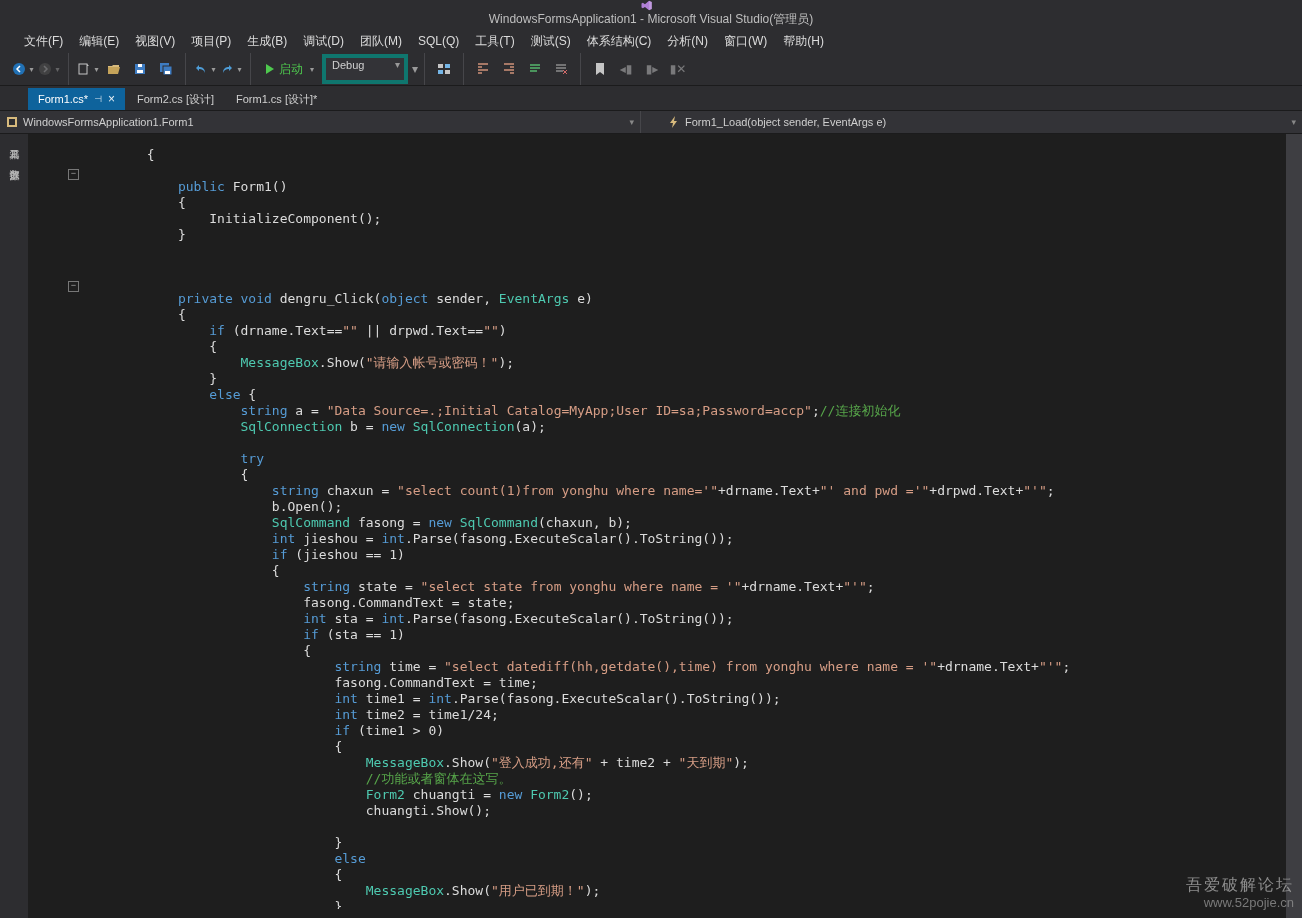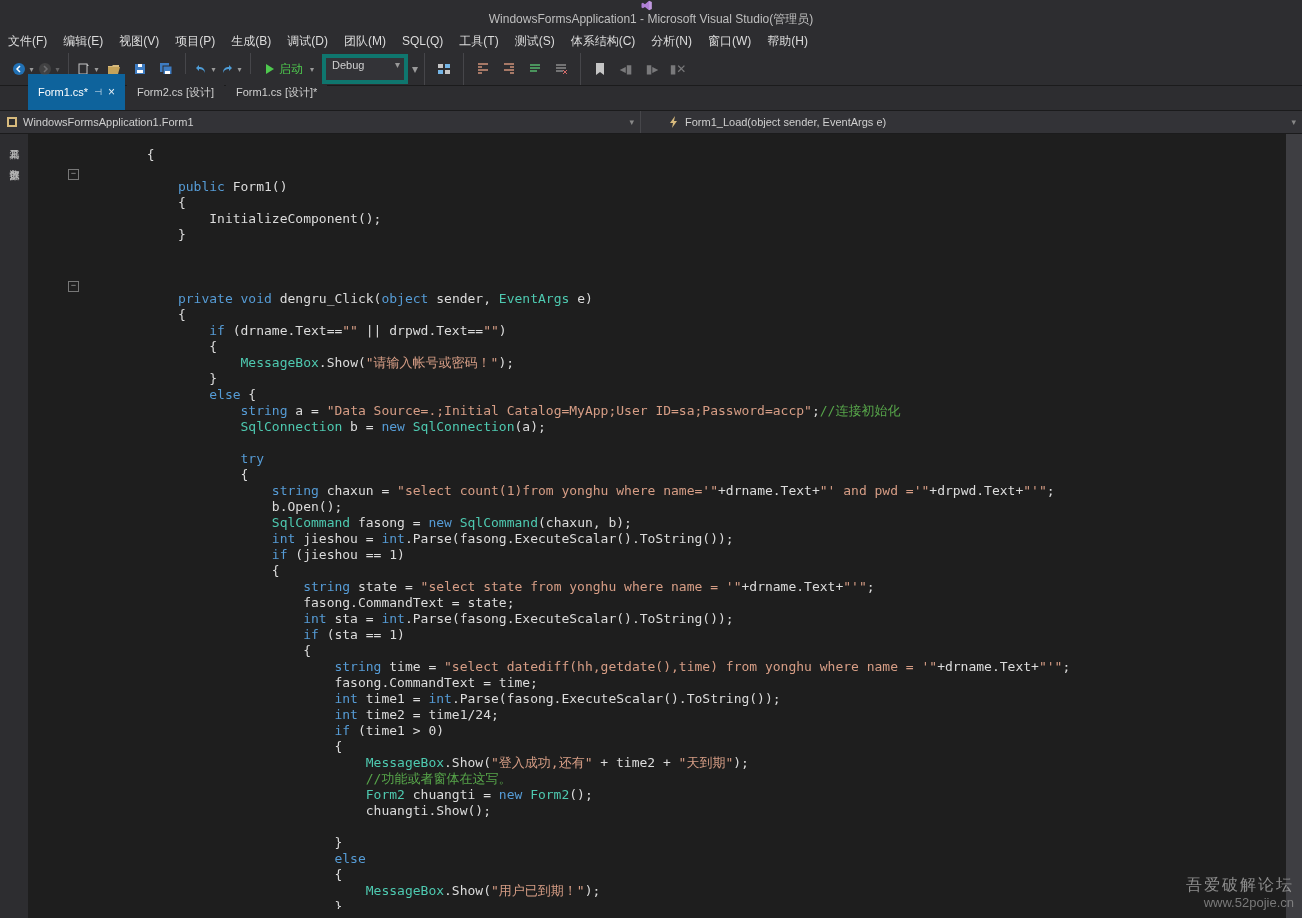--- a/index.html
+++ b/index.html
@@ -1,29 +1,29 @@
 <!DOCTYPE html>
 <html><head>
 <meta charset="utf-8">
 <style>
   html,body{margin:0;padding:0;height:100%;background:#2d2d30;color:#d4d4d4;font-family:"Microsoft YaHei",Segoe UI,Tahoma,sans-serif;font-size:12px;overflow:hidden;}
   .titlebar{height:28px;background:#2d2d30;display:flex;align-items:center;padding:0 6px;color:#bfbfbf;font-size:12px;border-bottom:1px solid #2d2d30;flex-direction:column;}
   .titlebar svg{margin-right:8px;}
-  .menubar{height:24px;background:#2d2d30;display:flex;align-items:center;padding:0 0;color:#dcdcdc;font-size:12px;}
+  .menubar{height:24px;background:#2d2d30;display:flex;align-items:center;padding:0 16px;color:#dcdcdc;font-size:12px;}
   .menubar .menu-item{padding:2px 8px;cursor:default;}
   .toolbar{height:32px;background:#2d2d30;display:flex;align-items:center;padding:0 4px;border-bottom:1px solid #1b1b1c;}
   .tb-group{display:flex;align-items:center;border-right:1px solid #46464a;padding:0 6px;height:100%;}
   .tb-group:last-child{border-right:none;}
   .tb-btn{display:flex;align-items:center;justify-content:center;min-width:22px;height:22px;margin:0 2px;color:#c5c5c5;cursor:default;}
   .tb-btn .chev{font-size:8px;color:#9a9a9a;margin-left:3px;}
   .run{color:#4ec94e;display:flex;gap:4px;padding:2px 6px;}
   .config-box{height:20px;background:#333337;border:4px solid #0f766e;color:#d0d0d0;padding:1px 18px 1px 6px;font-size:11px;position:relative;min-width:54px;}
   .config-box::after{content:"▾";position:absolute;right:4px;top:1px;font-size:10px;color:#999;}
   .tabstrip{height:24px;background:#2d2d30;display:flex;align-items:flex-end;padding-left:28px;}
-  .tab{height:36px;display:flex;align-items:center;padding:0 10px;font-size:11px;color:#d0d0d0;background:#2d2d30;margin-right:2px;cursor:default;}
+  .tab{height:22px;display:flex;align-items:center;padding:0 10px;font-size:11px;color:#d0d0d0;background:#2d2d30;margin-right:2px;cursor:default;}
   .tab.active{background:#0e639c;color:#fff;}
   .tab .pin{font-size:9px;margin-left:6px;opacity:.8;}
   .tab .close{margin-left:6px;font-size:12px;opacity:.9;}
   .navbar{height:22px;background:#333337;display:flex;align-items:center;border-top:1px solid #1b1b1c;border-bottom:1px solid #1b1b1c;gap:21px;}
   .nav-seg{flex:1;display:flex;align-items:center;padding:0 6px;color:#cfcfcf;font-size:11px;border-right:1px solid #46464a;height:100%;min-width:0;}
   .nav-seg:last-child{border-right:none;}
   .nav-seg .arrow{margin-left:auto;color:#888;font-size:9px;}
   .body{display:flex;height:calc(100% - 28px - 24px - 32px - 24px - 22px);}
   .sidetabs{width:28px;background:#2d2d30;display:flex;flex-direction:column;align-items:center;padding-top:4px;gap:12px;}
   .side-tab{writing-mode:vertical-rl;text-orientation:upright;font-size:10px;color:#bbb;letter-spacing:0;padding:4px 2px;cursor:default;}

